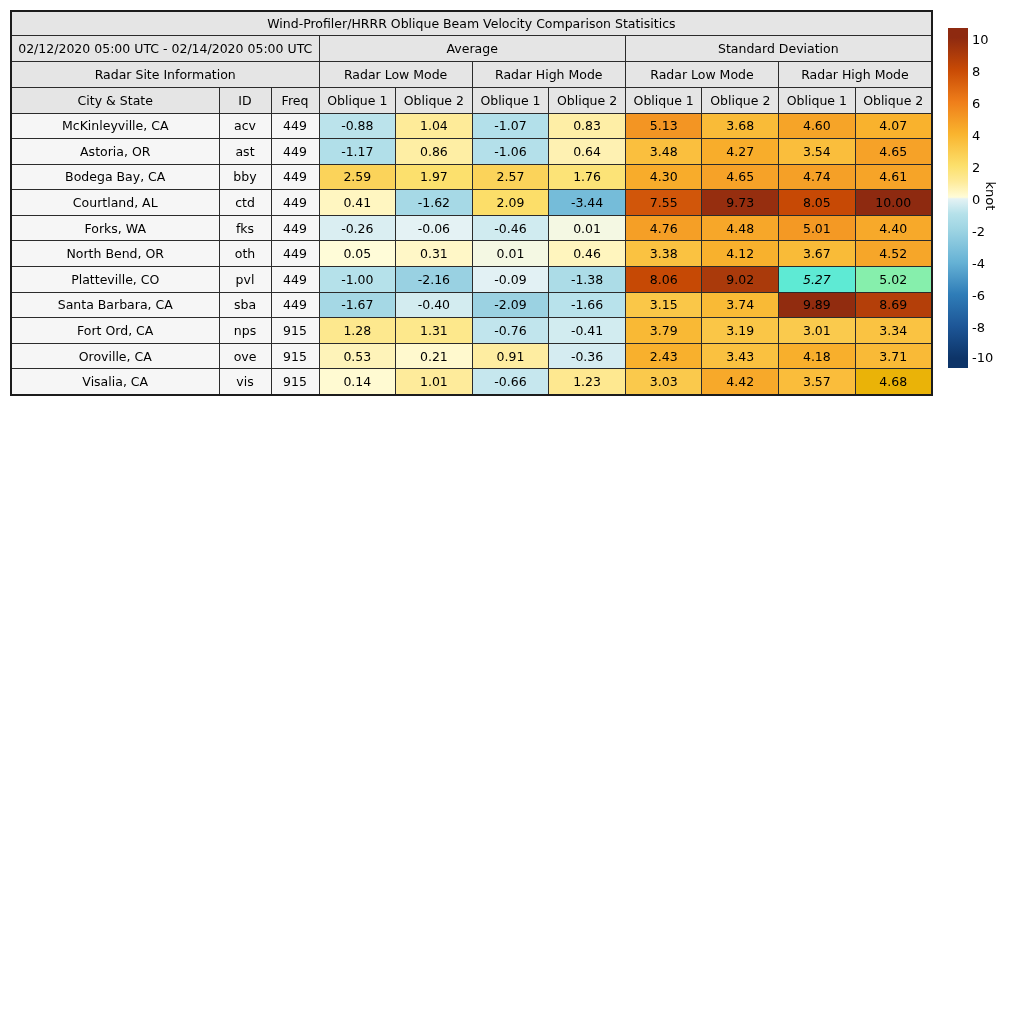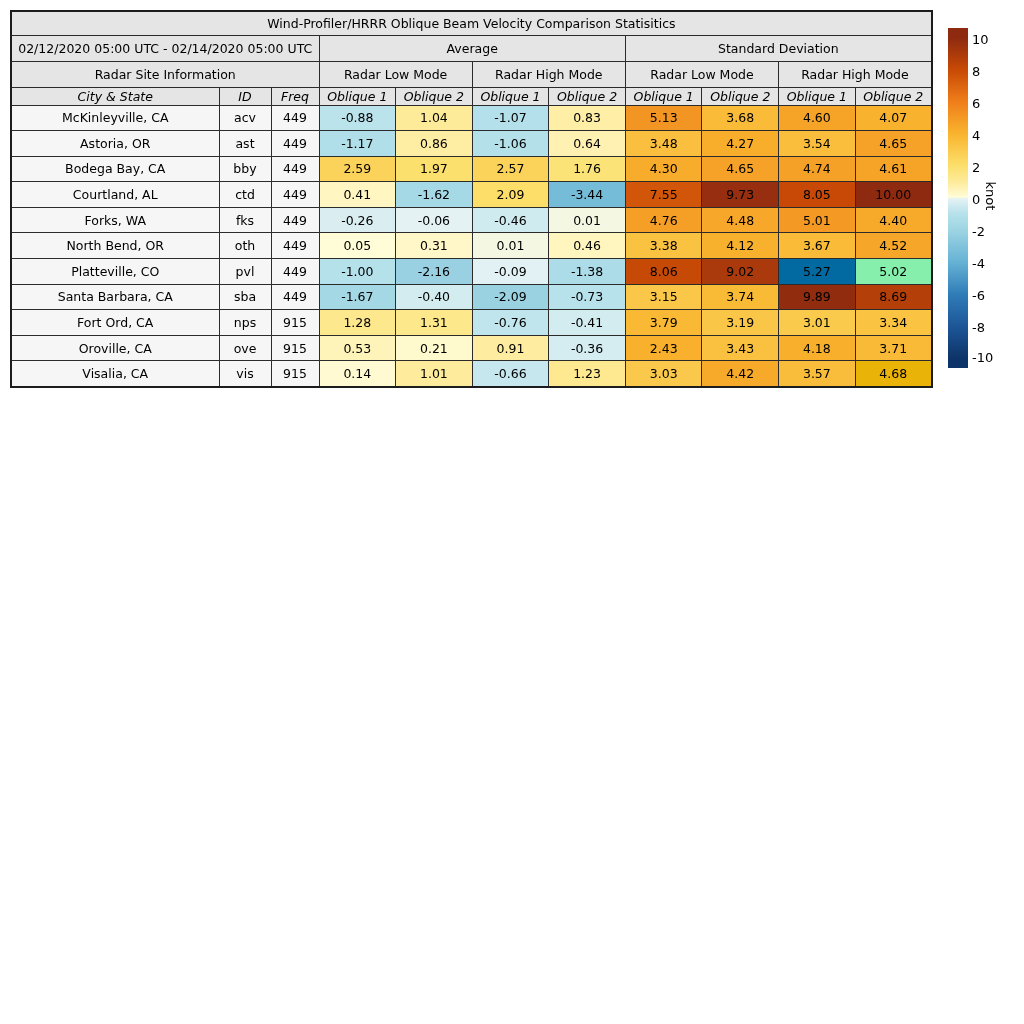--- a/index.html
+++ b/index.html
@@ -27,21 +27,21 @@
     vertical-align: middle;
     padding: 0;
     overflow: hidden;
     white-space: nowrap;
   }
   td.hdr   { background: var(--header-bg); }
   td.label { background: var(--label-bg); }
   tr.title-row td { height: 24px; }
   tr.group-row td { height: 26px; }
   tr.mode-row  td { height: 26px; }
-  tr.colhdr-row td { height: 18px; font-style: italic; }
+  tr.colhdr-row td { height: 26px; }
   tr.data-row td { height: 25.6px; }
 
   .colorbar-wrap { position: absolute; left: 948px; top: 28px; width: 76px; height: 344px; }
   .colorbar { position: absolute; left: 0; top: 0; width: 20px; height: 340px; }
   .cbar-tick {
     position: absolute; left: 24px;
     transform: translateY(-50%);
     font-size: 13px; line-height: 1;
   }
   .cbar-label {
@@ -180,31 +180,31 @@
         <tr class="data-row">
           <td class="label">Platteville, CO</td>
           <td class="label">pvl</td>
           <td class="label">449</td>
           <td style="background: rgb(181, 225, 234);">-1.00</td>
           <td style="background: rgb(153, 209, 226);">-2.16</td>
           <td style="background: rgb(226, 241, 244);">-0.09</td>
           <td style="background: rgb(172, 220, 231);">-1.38</td>
           <td style="background: rgb(198, 73, 5);">8.06</td>
           <td style="background: rgb(170, 58, 11);">9.02</td>
-          <td style="background: #0369a1;">5.27</td>
+          <td style="background: #5eead4; font-style: italic;">5.27</td>
           <td style="background: #86efac;">5.02</td>
         </tr>
         <tr class="data-row">
           <td class="label">Santa Barbara, CA</td>
           <td class="label">sba</td>
           <td class="label">449</td>
           <td style="background: rgb(165, 216, 229);">-1.67</td>
           <td style="background: rgb(211, 236, 240);">-0.40</td>
           <td style="background: rgb(155, 210, 226);">-2.09</td>
-          <td style="background: rgb(184, 226, 235);">-0.73</td>
+          <td style="background: rgb(184, 226, 235);">-1.66</td>
           <td style="background: rgb(250, 199, 72);">3.15</td>
           <td style="background: rgb(249, 186, 54);">3.74</td>
           <td style="background: rgb(145, 44, 15);">9.89</td>
           <td style="background: rgb(180, 63, 9);">8.69</td>
         </tr>
         <tr class="data-row">
           <td class="label">Fort Ord, CA</td>
           <td class="label">nps</td>
           <td class="label">915</td>
           <td style="background: rgb(253, 232, 142);">1.28</td>

